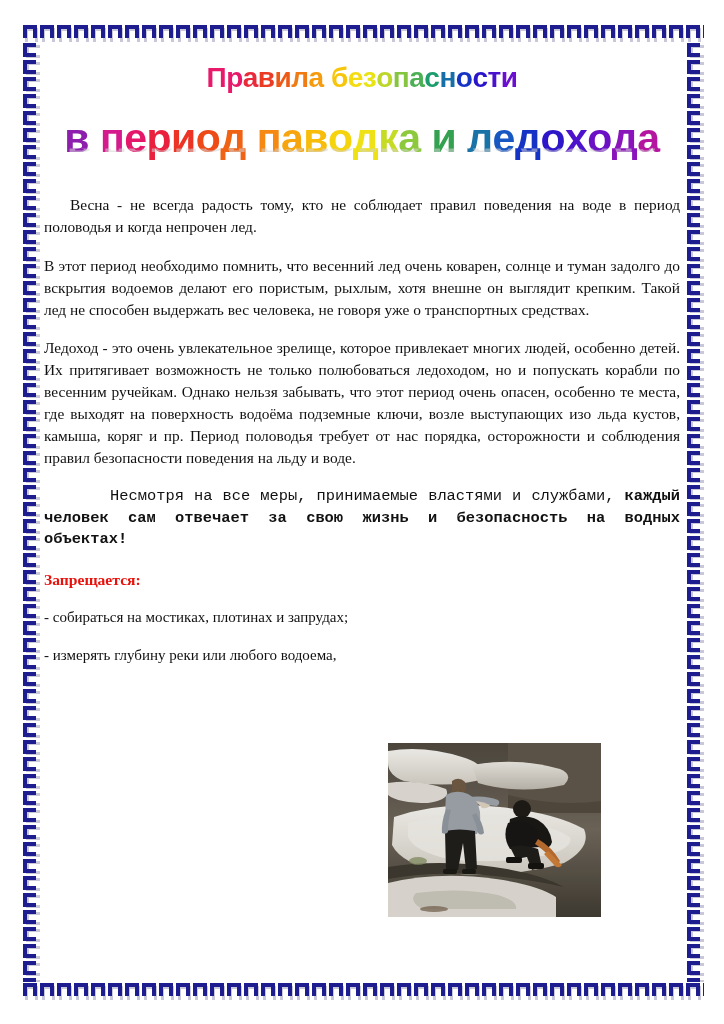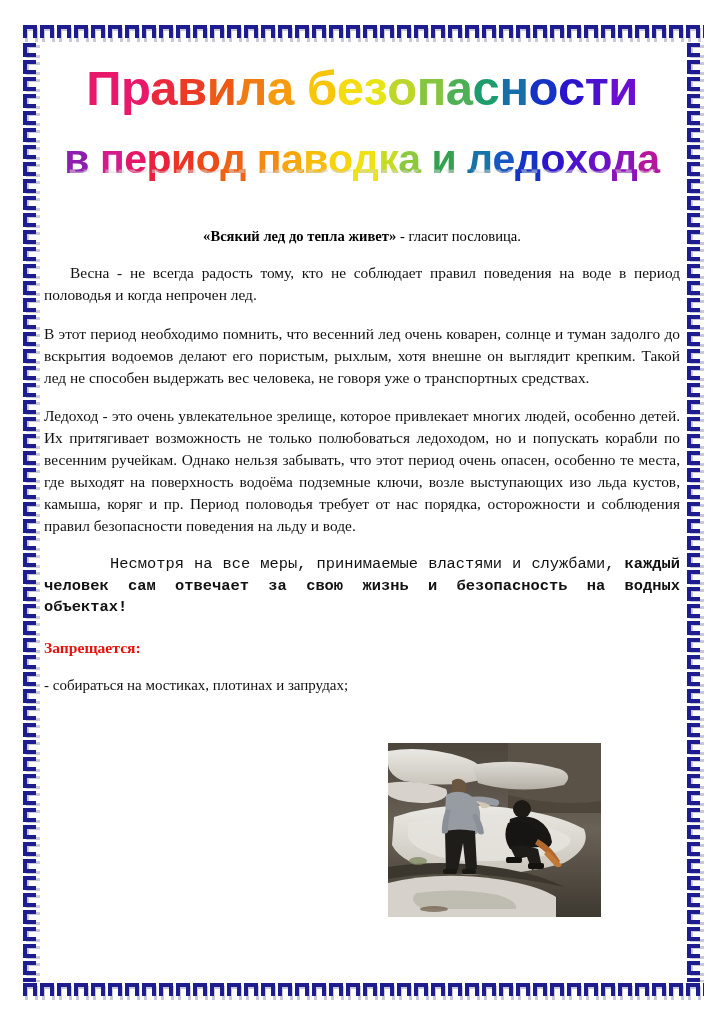--- a/index.html
+++ b/index.html
@@ -63,21 +63,21 @@
   
   .wa{
     font-family:"Liberation Sans", sans-serif;
     font-weight:bold;
     text-align:center;
     white-space:nowrap;
     line-height:1;
     letter-spacing:-0.5px;
   }
   .wa span{display:inline-block;}
-  #title1{font-size:49px;margin-top:18px;}
+  #title1{font-size:28px;margin-top:18px;}
   #title2{font-size:41px;margin-top:26px;position:relative;}
 
   
   #title2-reflection{
     font-family:"Liberation Sans", sans-serif;
     font-weight:bold;
     font-size:41px;
     text-align:center;
     white-space:nowrap;
     line-height:1;
@@ -1691,34 +1691,32 @@
       </div>
     </div>
 
   <div id="content">
 
     <div class="wa" id="title1"><span style="color: rgb(232, 24, 107);">П</span><span style="color: rgb(232, 24, 107);">р</span><span style="color: rgb(234, 42, 60);">а</span><span style="color: rgb(236, 59, 36);">в</span><span style="color: rgb(238, 90, 22);">и</span><span style="color: rgb(240, 123, 18);">л</span><span style="color: rgb(245, 155, 13);">а</span><span style="color: rgb(255, 255, 255);">&nbsp;</span><span style="color: rgb(247, 197, 10);">б</span><span style="color: rgb(245, 220, 16);">е</span><span style="color: rgb(232, 227, 19);">з</span><span style="color: rgb(188, 214, 42);">о</span><span style="color: rgb(134, 197, 64);">п</span><span style="color: rgb(78, 176, 85);">а</span><span style="color: rgb(29, 156, 110);">с</span><span style="color: rgb(22, 111, 168);">н</span><span style="color: rgb(21, 52, 198);">о</span><span style="color: rgb(42, 21, 204);">с</span><span style="color: rgb(74, 18, 207);">т</span><span style="color: rgb(106, 15, 210);">и</span></div>
 
     <div class="wa" id="title2"><span style="color: rgb(142, 31, 174);">в</span><span style="color: rgb(255, 255, 255);">&nbsp;</span><span style="color: rgb(212, 26, 140);">п</span><span style="color: rgb(228, 23, 106);">е</span><span style="color: rgb(233, 33, 63);">р</span><span style="color: rgb(236, 51, 36);">и</span><span style="color: rgb(238, 74, 23);">о</span><span style="color: rgb(240, 99, 20);">д</span><span style="color: rgb(255, 255, 255);">&nbsp;</span><span style="color: rgb(245, 137, 18);">п</span><span style="color: rgb(247, 165, 14);">а</span><span style="color: rgb(248, 189, 11);">в</span><span style="color: rgb(245, 211, 13);">о</span><span style="color: rgb(238, 226, 22);">д</span><span style="color: rgb(198, 220, 36);">к</span><span style="color: rgb(140, 201, 60);">а</span><span style="color: rgb(255, 255, 255);">&nbsp;</span><span style="color: rgb(51, 161, 79);">и</span><span style="color: rgb(255, 255, 255);">&nbsp;</span><span style="color: rgb(26, 115, 166);">л</span><span style="color: rgb(23, 87, 194);">е</span><span style="color: rgb(21, 52, 198);">д</span><span style="color: rgb(46, 22, 201);">о</span><span style="color: rgb(77, 18, 203);">х</span><span style="color: rgb(107, 16, 197);">о</span><span style="color: rgb(138, 19, 187);">д</span><span style="color: rgb(180, 22, 159);">а</span></div>
     <div id="title2-reflection">в период паводка и ледохода</div>
 
-    <div class="proverb">
-      <b>«Всякий лед до тепла живет»</b><span class="tail"> - гласит пословица.</span>
-    </div>
 
     <p class="para indent">Весна - не всегда радость тому, кто не соблюдает правил поведения на воде в период половодья и когда непрочен лед.</p>
     <p class="para">В этот период необходимо помнить, что весенний лед очень коварен, солнце и туман задолго до вскрытия водоемов делают его пористым, рыхлым, хотя внешне он выглядит крепким. Такой лед не способен выдержать вес человека, не говоря уже о транспортных средствах.</p>
     <p class="para">Ледоход - это очень увлекательное зрелище, которое привлекает многих людей, особенно детей. Их притягивает возможность не только полюбоваться ледоходом, но и попускать корабли по весенним ручейкам. Однако нельзя забывать, что этот период очень опасен, особенно те места, где выходят на поверхность водоёма подземные ключи, возле выступающих изо льда кустов, камыша, коряг и пр. Период половодья требует от нас порядка, осторожности и соблюдения правил безопасности поведения на льду и воде.</p>
 
     <p class="para indent-lg"><span>Несмотря на все меры, принимаемые властями и службами, </span><b>каждый человек сам отвечает за свою жизнь и безопасность на водных объектах!</b></p>
 
     <h2 class="forbid">Запрещается:</h2>
 
     <ul class="rules" id="rules-list">
         <li>- собираться на мостиках, плотинах и запрудах;</li>
+        <li>- измерять глубину реки или любого водоема,</li>
       </ul>
   </div>
 
   <div id="photo">
     <svg viewBox="0 0 213 174" preserveAspectRatio="none" aria-hidden="true">
       <defs>
         <linearGradient id="waterG" x1="0" y1="0" x2="0" y2="1">
           <stop offset="0" stop-color="#4a443c"></stop>
           <stop offset="0.5" stop-color="#6b6257"></stop>
           <stop offset="1" stop-color="#3c372f"></stop>

